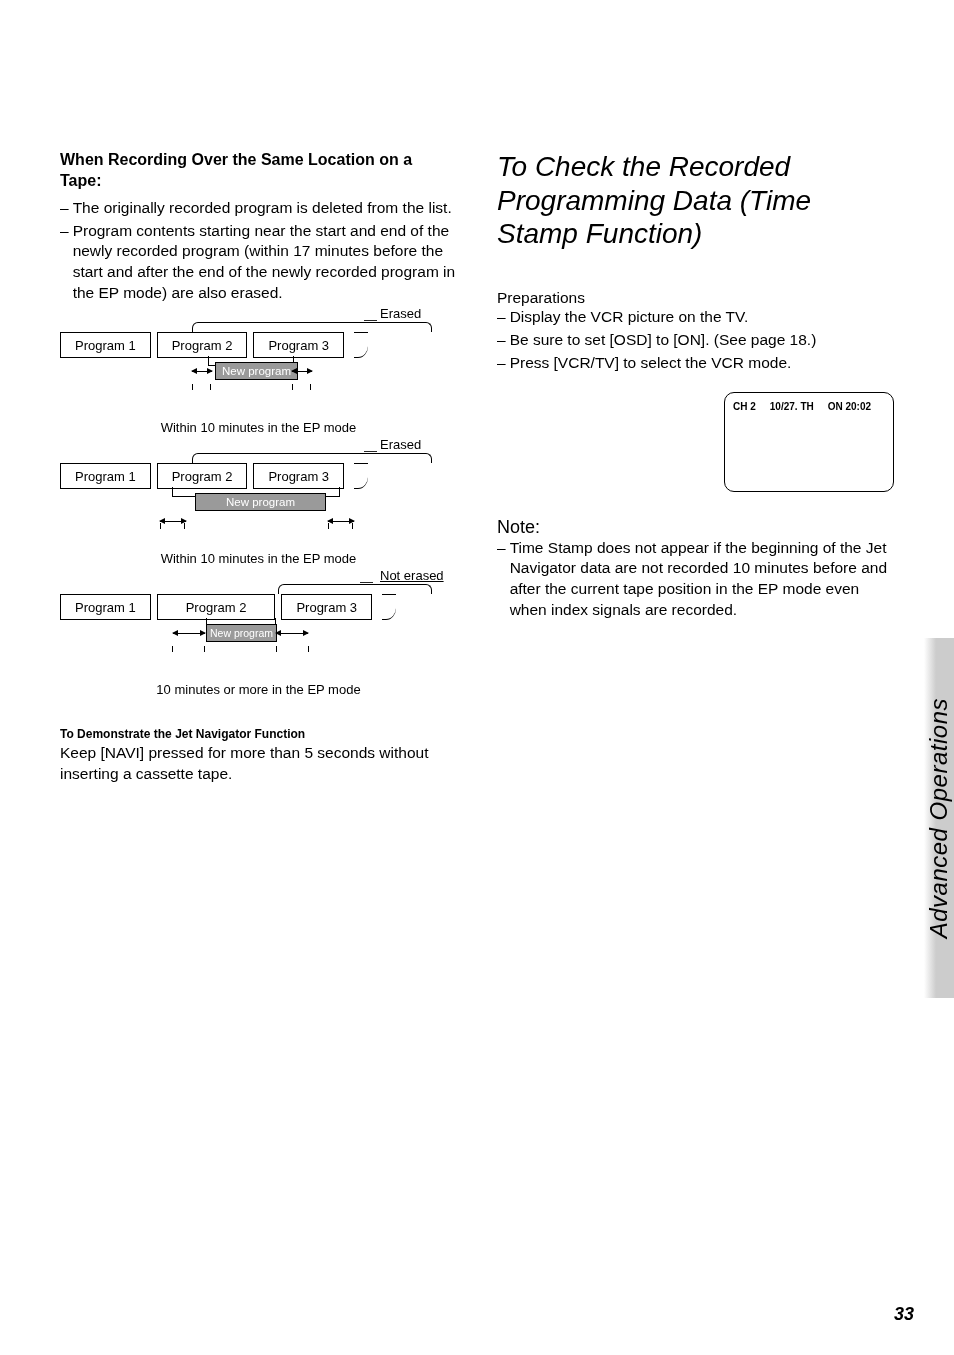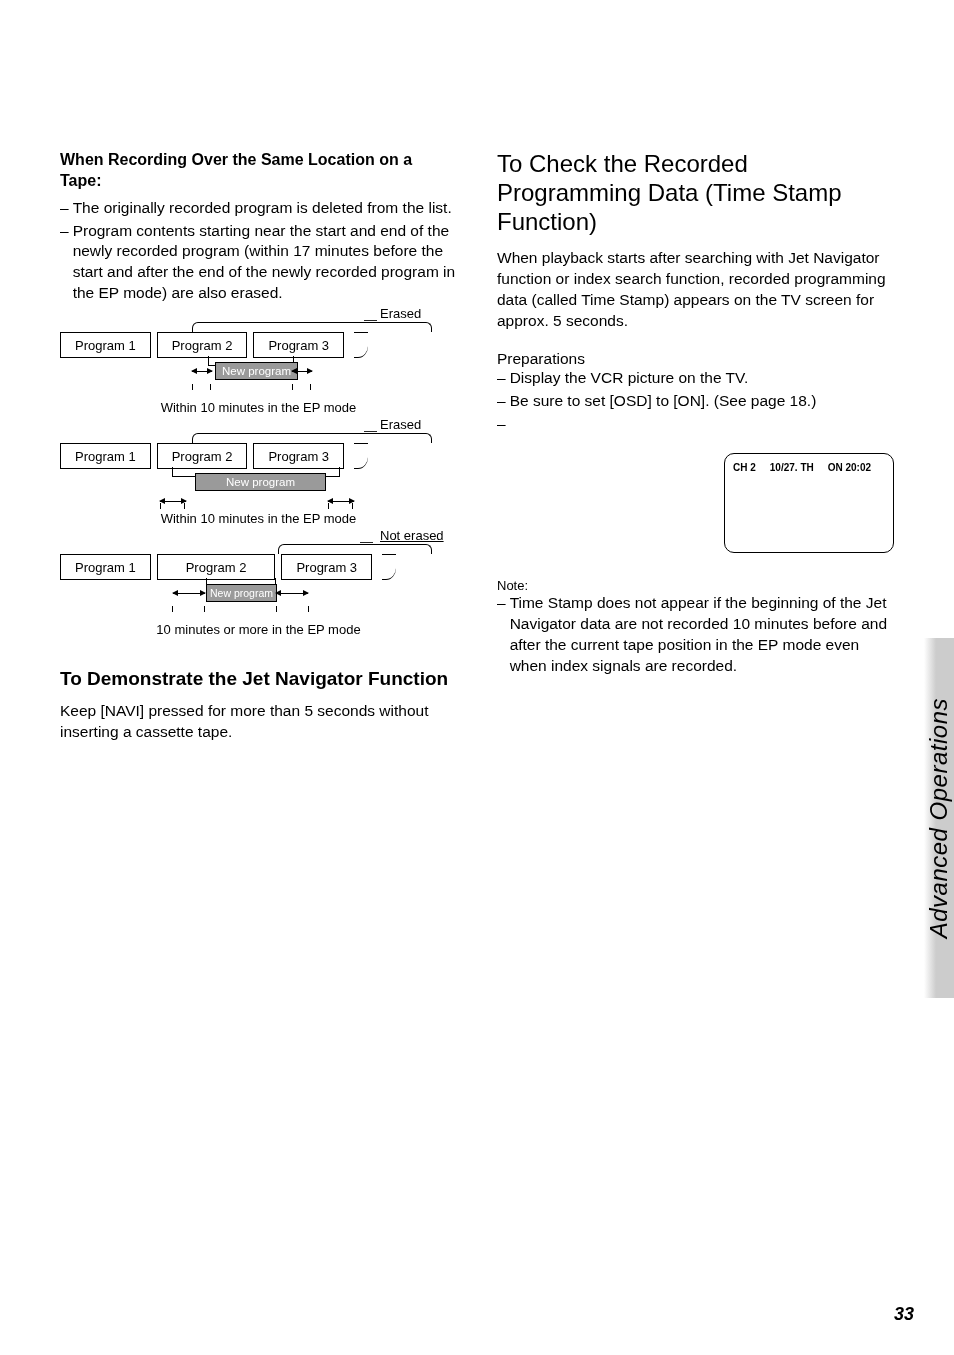--- a/index.html
+++ b/index.html
@@ -19,34 +19,35 @@
   .col {
     flex: 1;
     min-width: 0;
   }
   .bold { font-weight: normal; }
   .h-sub { font-size: 16px; font-weight: bold; margin-bottom: 6px; line-height: 1.3; }
   p, .para { font-size: 15.5px; line-height: 1.35; }
   .list-item { display: flex; gap: 4px; font-size: 15.5px; line-height: 1.35; margin-bottom: 2px;}
   .dash { flex: 0 0 auto; }
   .h2-section {
-    font-size: 19px;
+    font-size: 12px;
     font-weight: bold;
     line-height: 1.25;
-    margin-bottom: 10px;
+    margin-bottom: 1px;
   }
   .h1-big {
-    font-size: 24px;
+    font-size: 28px;
     line-height: 1.2;
-    margin-bottom: 12px;
+    margin-bottom: 20px;
+    font-style: italic;
   }
 
   
   .diagram { margin: 14px 0 6px 0; font-size: 12.5px; }
-  .dia-caption { text-align: center; font-size: 13px; margin-top: 0; }
+  .dia-caption { text-align: center; font-size: 13px; margin-top: 20px; }
 
   .programs-row {
     display: flex;
     align-items: stretch;
     position: relative;
     height: 26px;
   }
   .prog-cell {
     border: 1px solid #000;
     padding: 3px 14px;
@@ -268,45 +269,45 @@
       <div class="dia-caption">10 minutes or more in the EP mode</div>
     </div>
 
     <div style="height:24px;"></div>
     <div class="h2-section">To Demonstrate the Jet Navigator Function</div>
     <p>Keep [NAVI] pressed for more than 5 seconds without inserting a cassette tape.</p>
   </div>
 
   <div class="col">
     <div class="h1-big">To Check the Recorded Programming Data (Time Stamp Function)</div>
-    <p>When playback starts after searching with Jet Navigator function or index search function, recorded programming data (called Time Stamp) appears on the TV screen for approx. 5 seconds.</p>
 
     <div style="height:18px;"></div>
     <div class="bold" style="font-size:15.5px;">Preparations</div>
     <div class="list-item">
       <span class="dash">–</span>
       <span>Display the VCR picture on the TV.</span>
     </div>
     <div class="list-item">
       <span class="dash">–</span>
       <span>Be sure to set [OSD] to [ON]. (See page 18.)</span>
     </div>
     <div class="list-item">
       <span class="dash">–</span>
+      <span>Press [VCR/TV] to select the VCR mode.</span>
     </div>
 
     <div class="tv">
       <div class="tv-line">
         <span>CH 2</span>
         <span>10/27. TH</span>
         <span>ON 20:02</span>
       </div>
     </div>
 
-    <div class="bold" style="font-size:13px;margin-top:25px;">Note:</div>
+    <div class="bold" style="font-size:18px;margin-top:25px;">Note:</div>
     <div class="list-item">
       <span class="dash">–</span>
       <span>Time Stamp does not appear if the beginning of the Jet Navigator data are not recorded 10 minutes before and after the current tape position in the EP mode even when index signals are recorded.</span>
     </div>
   </div>
 </div>
 
 <div class="side-tab">
   <span class="side-text">Advanced Operations</span>
 </div>

